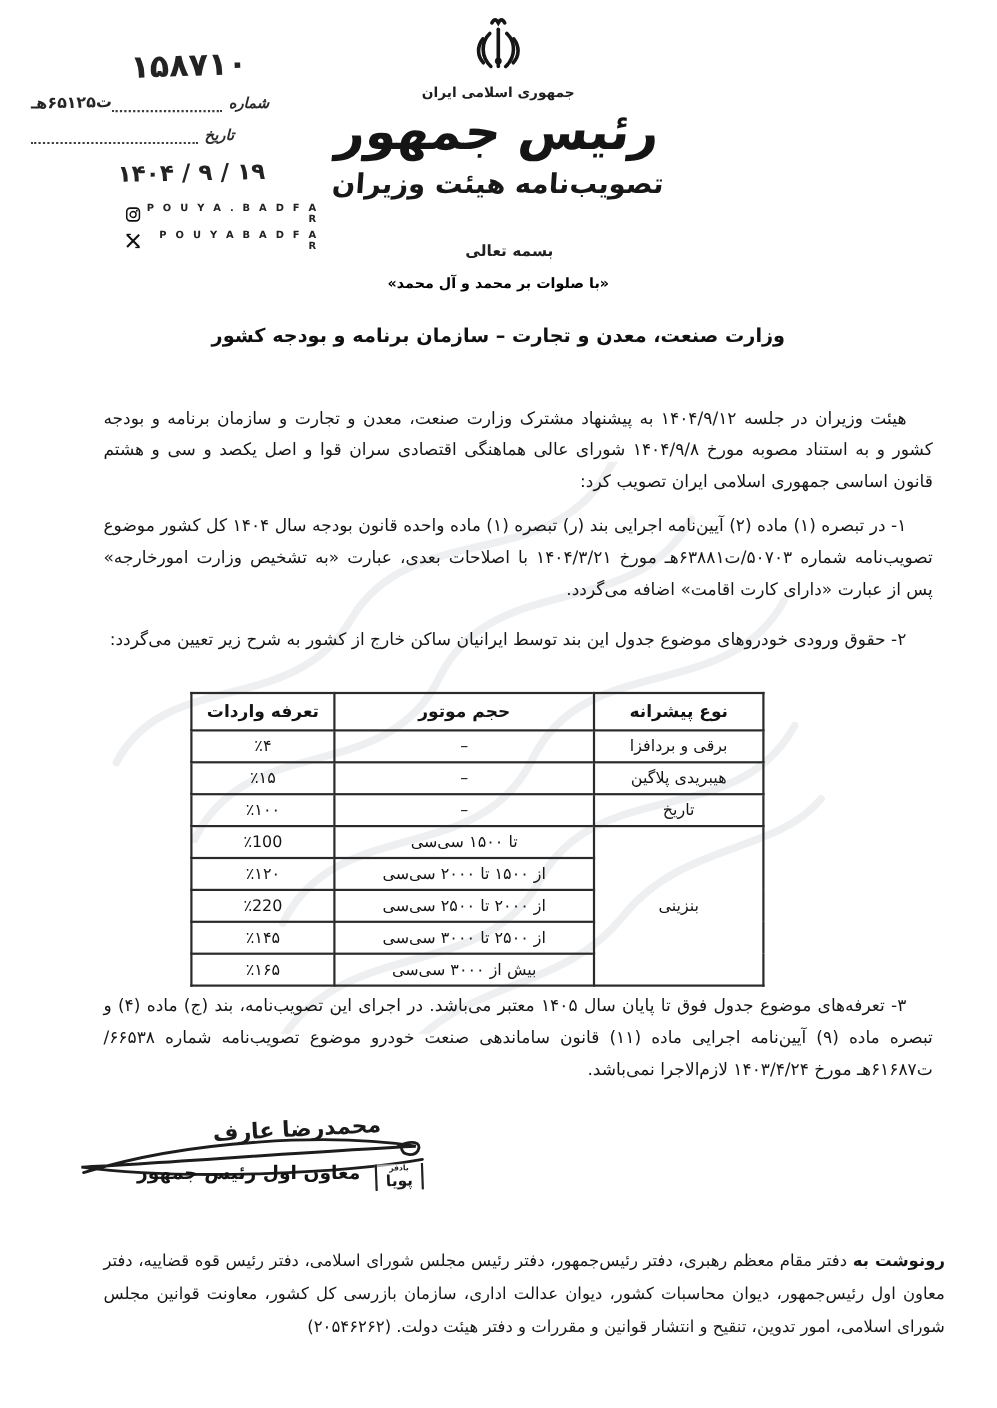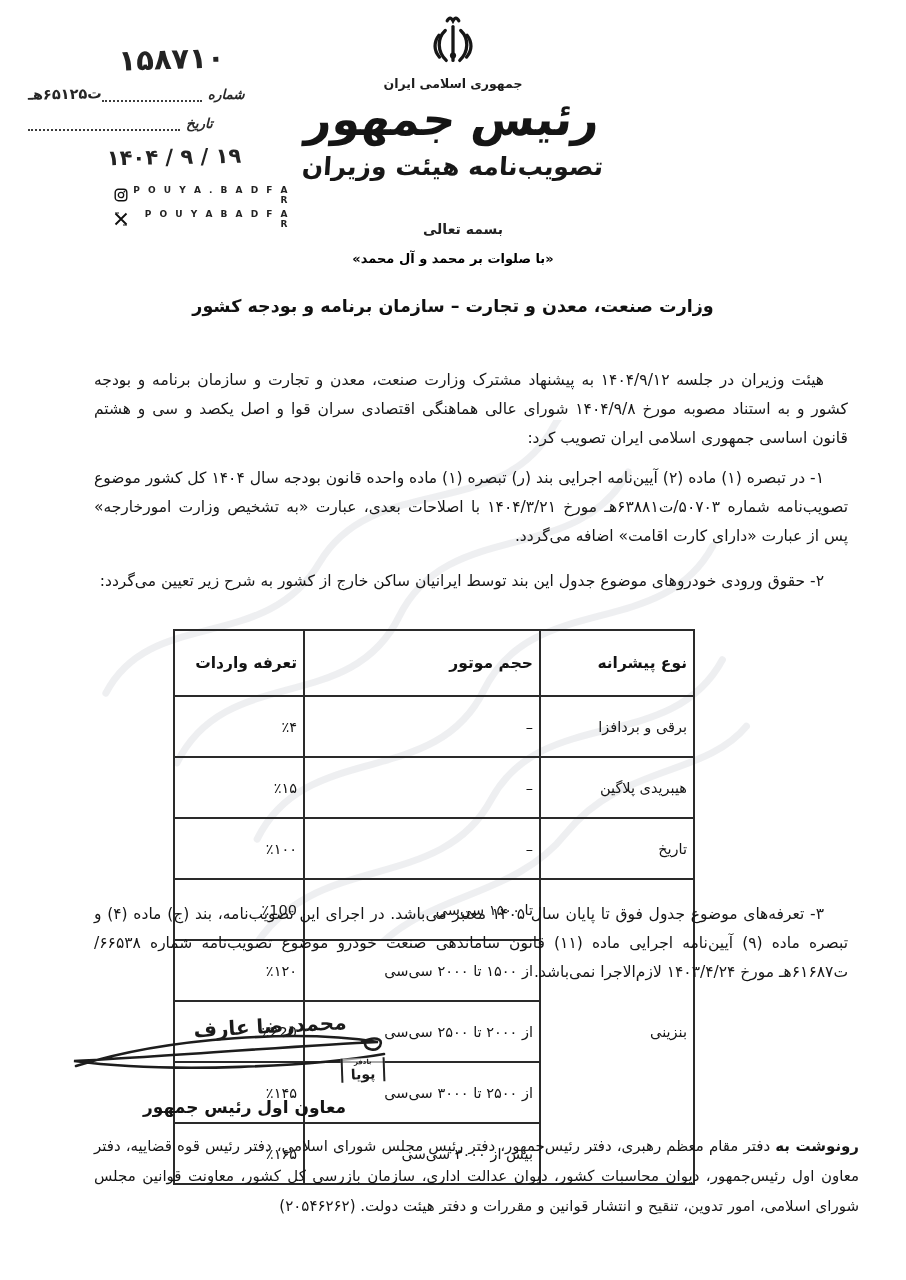--- a/index.html
+++ b/index.html
@@ -52,37 +52,37 @@
   .para.indent{text-indent:24px;}
   .p-intro{top:350px;}
   .p-c1{top:448px;}
   .p-c2{top:551px;}
   .p-c3{top:884px;}
   
   .tariff-table{
     position:absolute;top:629px;right:211px;width:478px;border-collapse:collapse;
     direction:rtl;font-size:14.5px;color:#141414;table-layout:fixed;
   }
-  .tariff-table th,.tariff-table td{border:2px solid #2a2a2a;padding:16px 6px;text-align:right;}
+  .tariff-table th,.tariff-table td{border:2px solid #2a2a2a;padding:0 6px;text-align:center;}
   .tariff-table th{height:32px;font-size:15.5px;font-weight:bold;}
   .tariff-table td{height:27px;}
   .col-type{width:140px;}
   .col-engine{width:222px;}
   .col-tariff{width:116px;}
   .pct{direction:ltr;unicode-bidi:isolate;display:inline-block;}
   
   .sign-block{position:absolute;left:58px;top:1010px;width:340px;height:95px;}
   .sign-name{
     position:absolute;left:92px;top:4px;width:240px;text-align:center;
     font-size:20px;font-weight:bold;color:#1b1b1b;transform:rotate(-3deg);white-space:nowrap;
   }
   .sign-swoosh{position:absolute;left:4px;top:18px;}
   .sign-title{
-    position:absolute;left:48px;top:47px;width:240px;
-    font-size:17px;font-weight:bold;color:#141414;white-space:nowrap;margin-top:40px;
+    position:absolute;left:48px;top:47px;width:240px;text-align:center;
+    font-size:17px;font-weight:bold;color:#141414;white-space:nowrap;
   }
   .stamp{
     position:absolute;left:283px;top:48px;width:36px;text-align:center;
     border-left:2px solid #222;border-right:2px solid #222;padding:1px 2px;line-height:1;
     transform:rotate(-2deg);background:rgba(255,255,255,.6);
   }
   .stamp-top{display:block;font-size:7px;font-weight:bold;color:#222;}
   .stamp-main{display:block;font-size:14px;font-weight:bold;color:#1a1a1a;margin-top:1px;}
   
   .cc{position:absolute;right:47px;left:94px;top:1116px;text-align:justify;font-size:15px;line-height:30px;color:#161616;}

